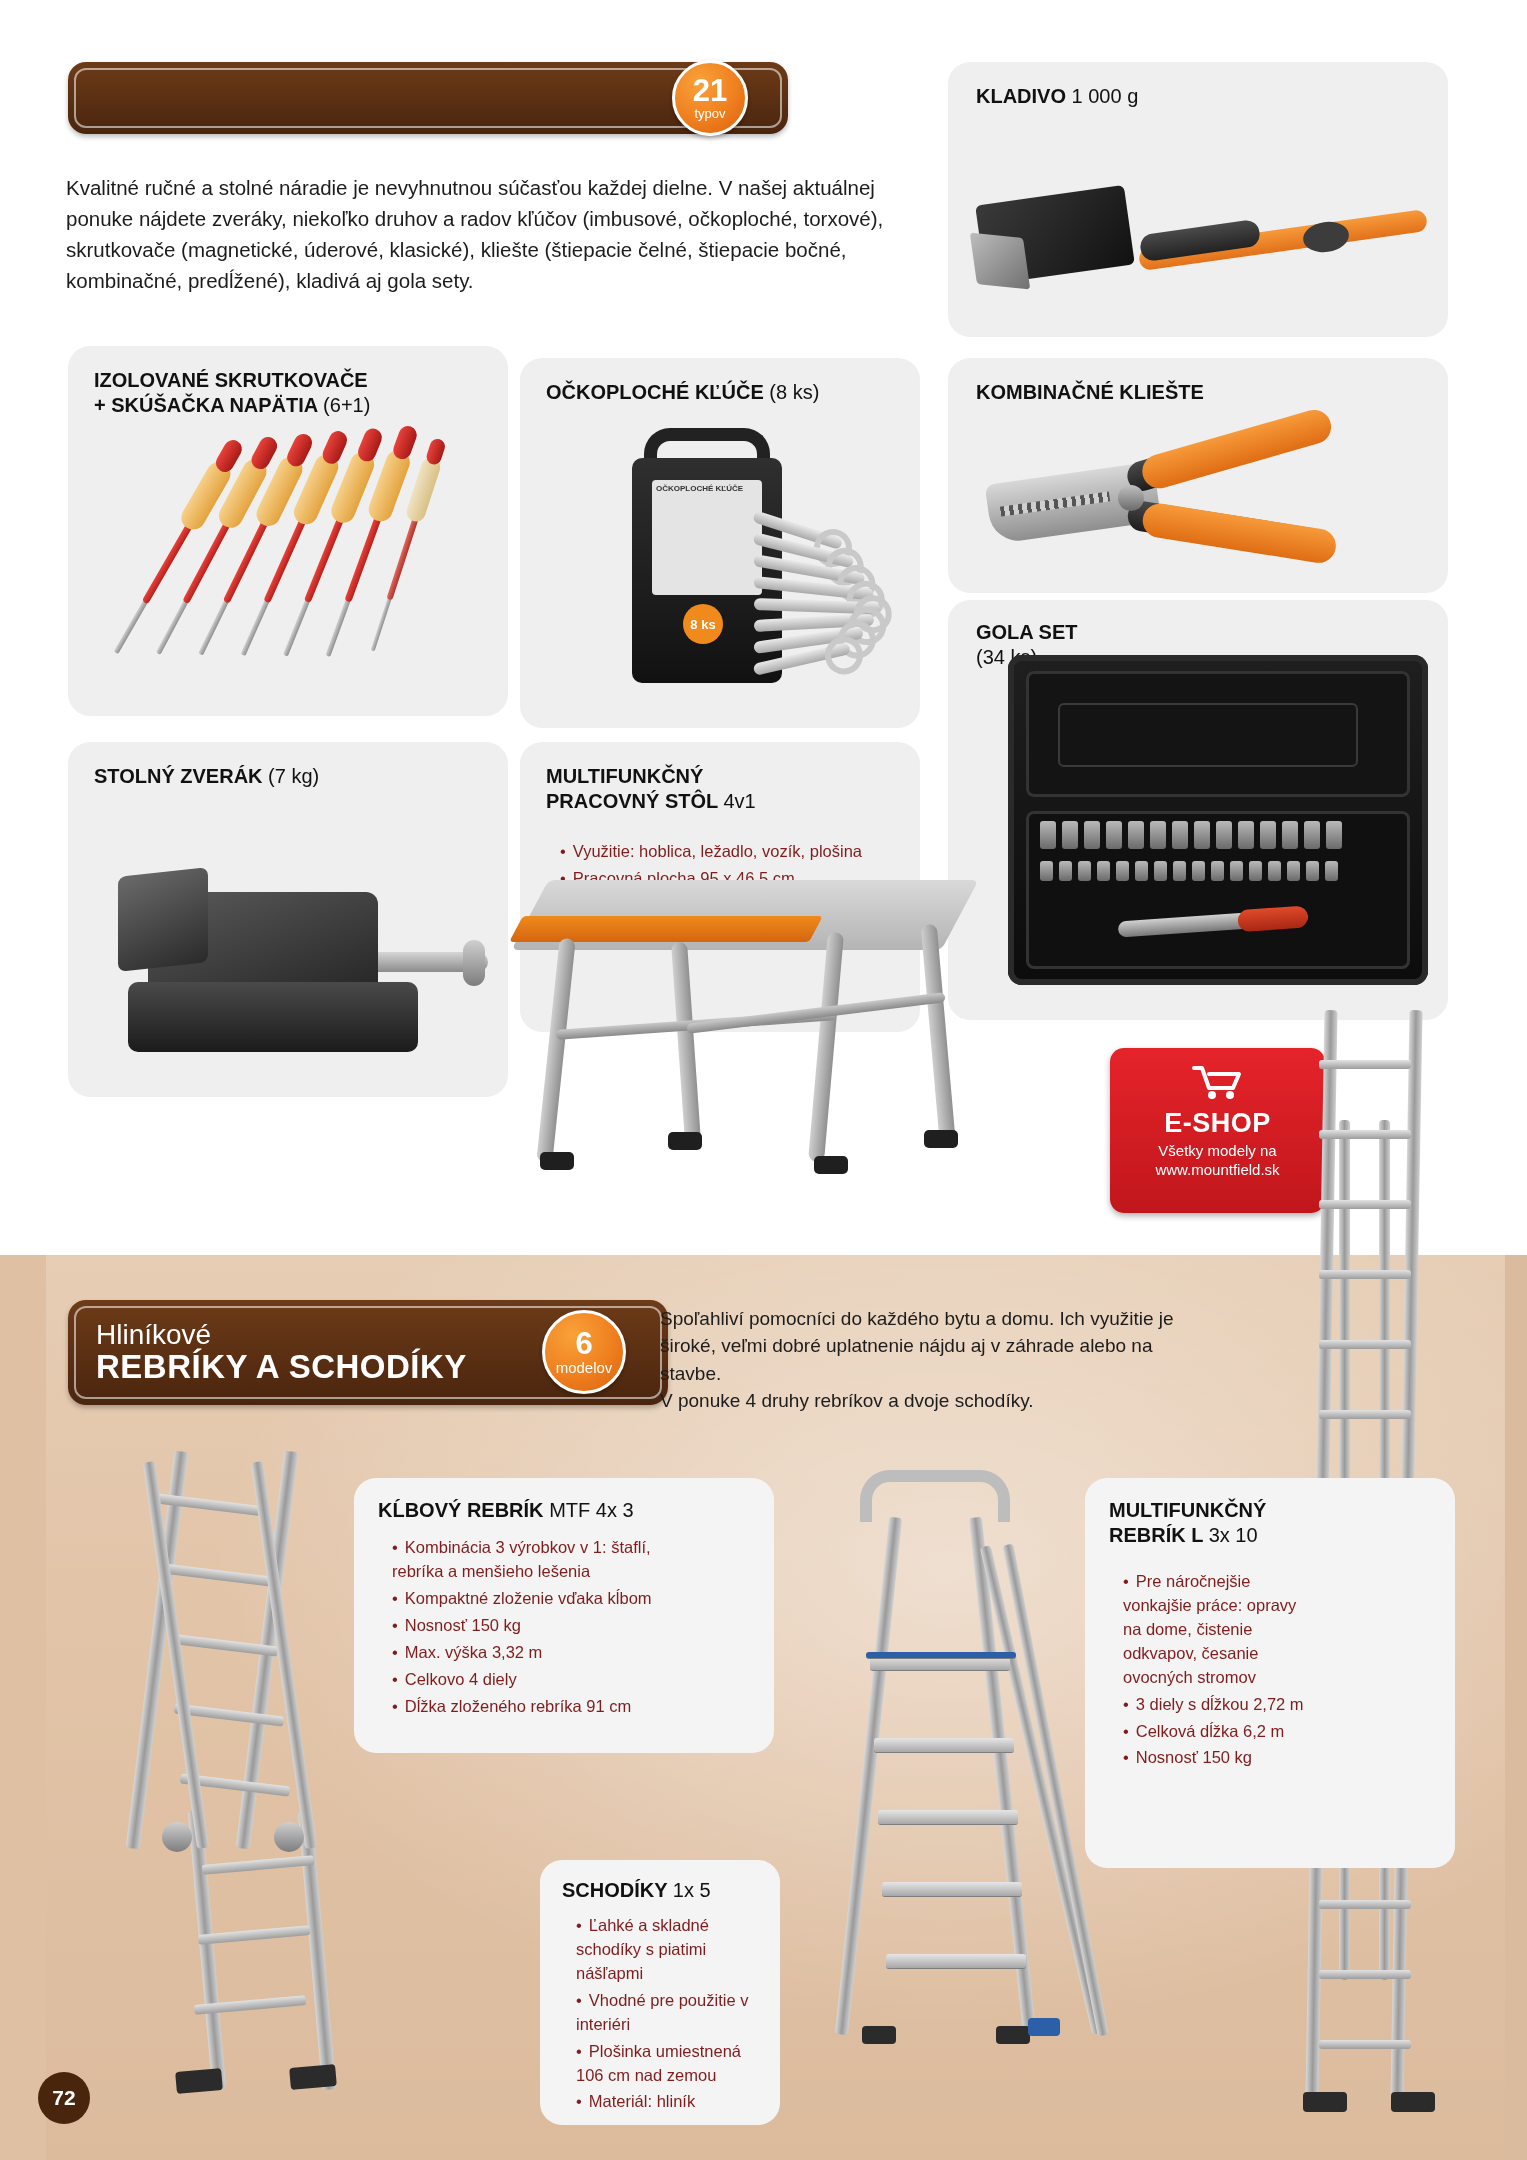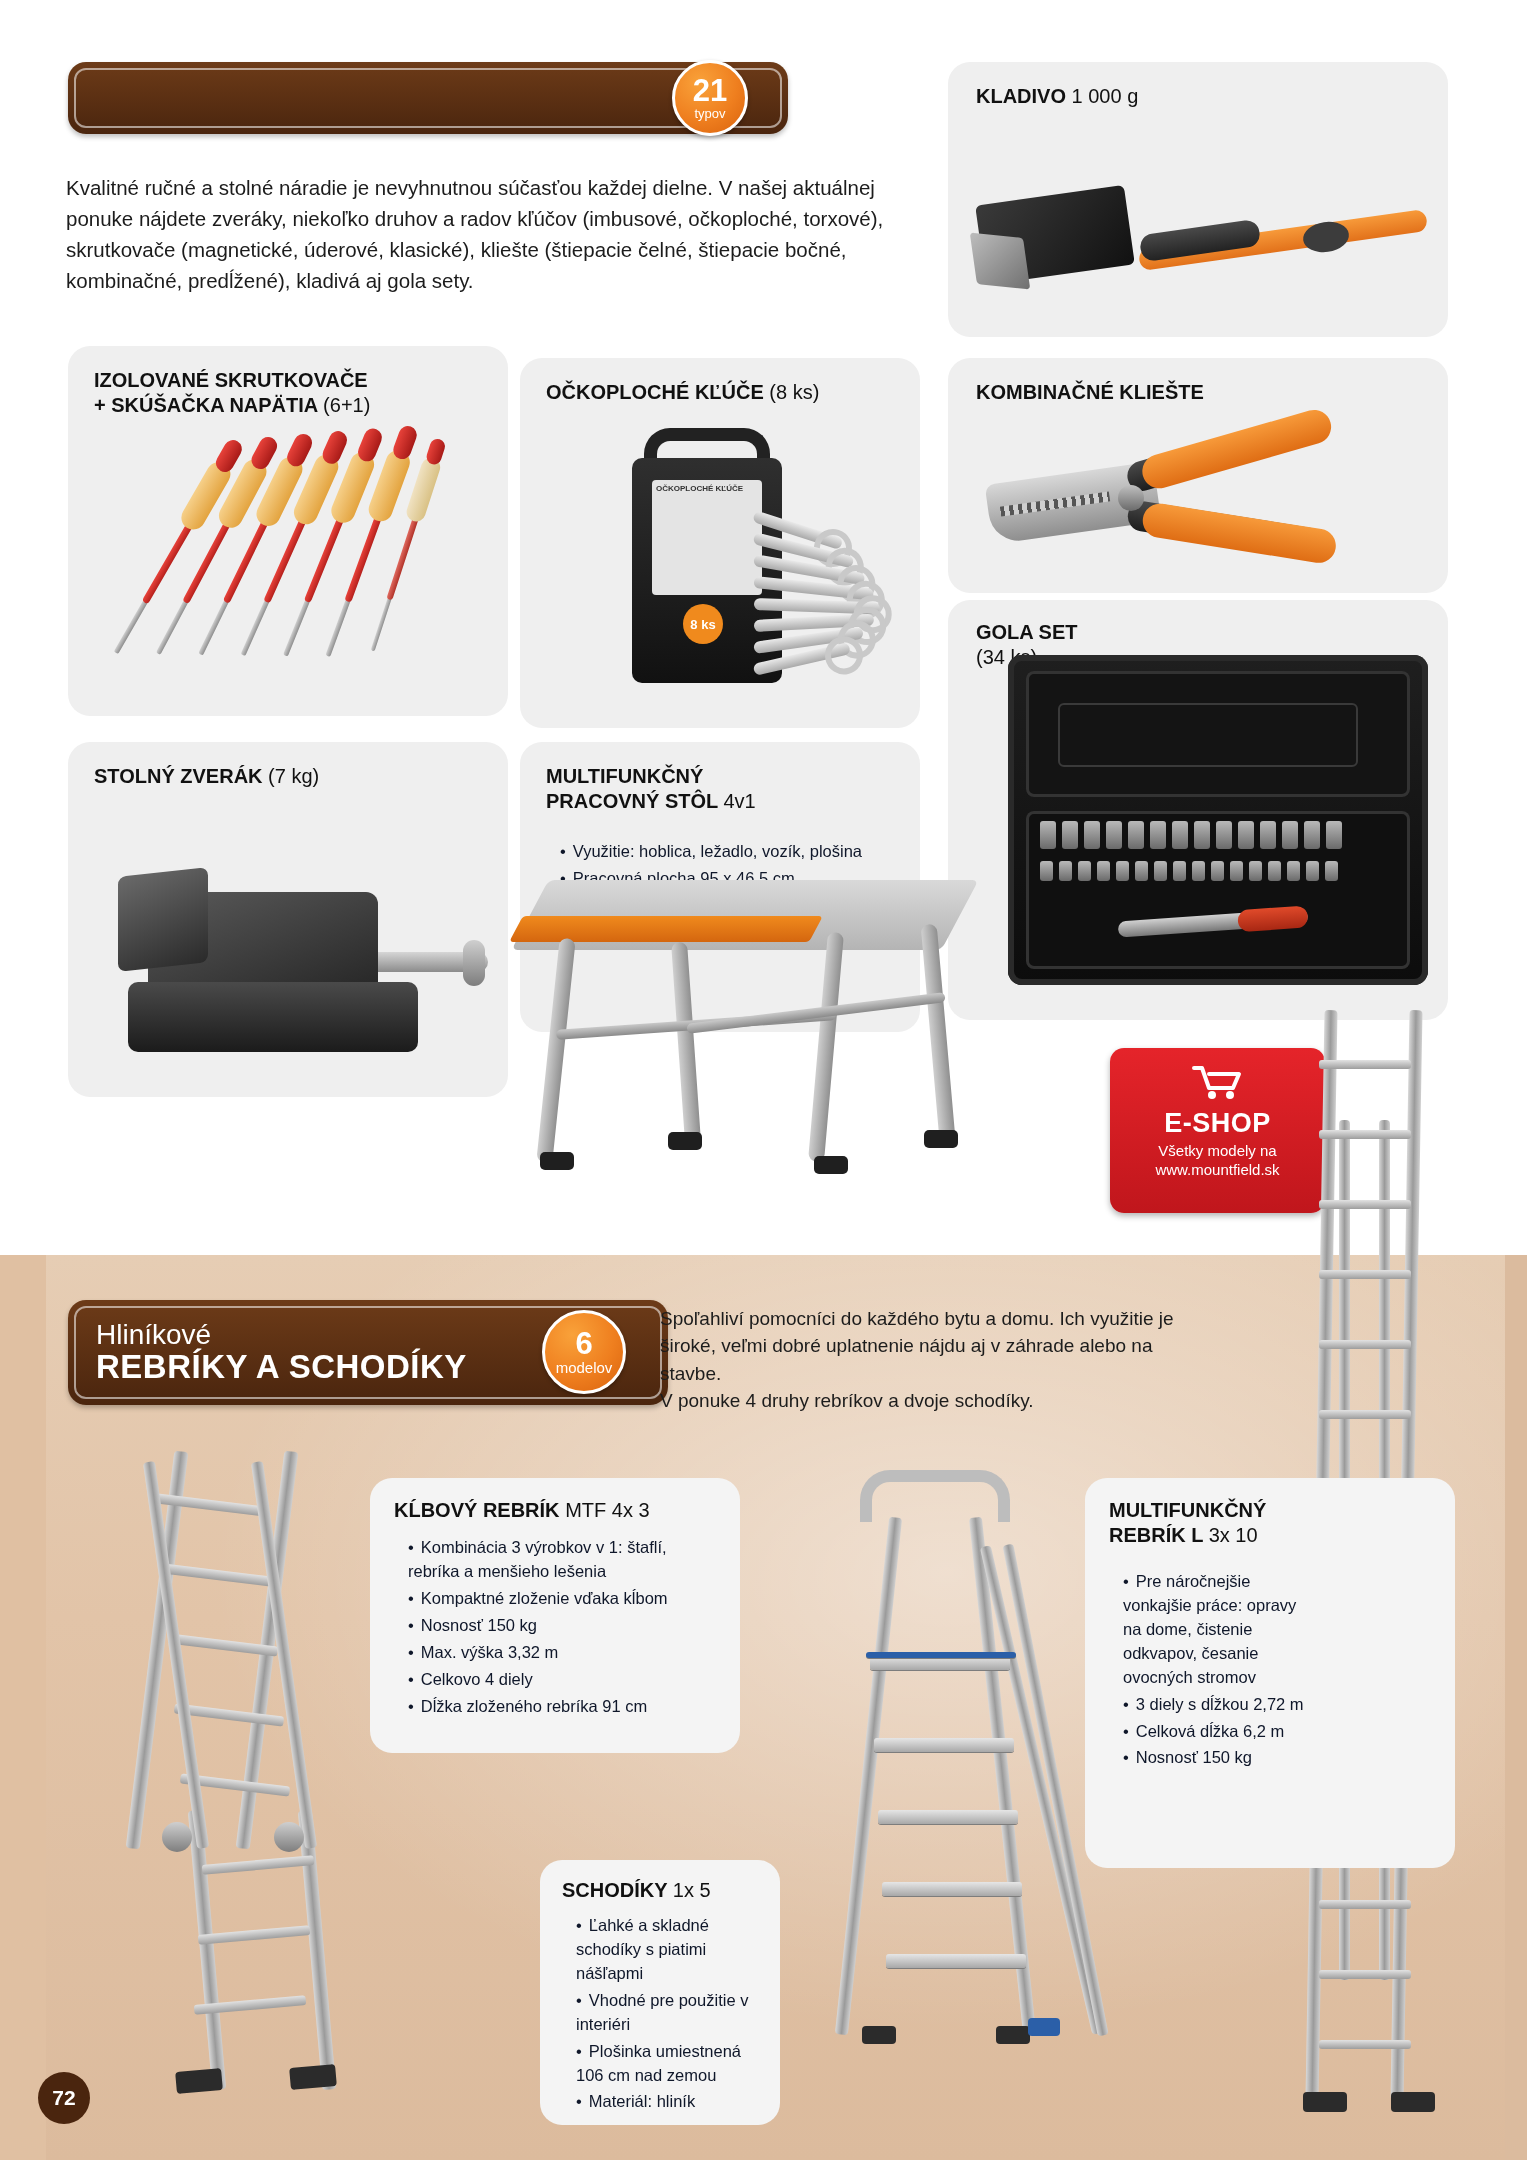--- a/index.html
+++ b/index.html
@@ -106,35 +106,35 @@
     background: #efefef;
     border-radius: 22px;
   }
   .card-title {
     position: absolute;
     font-size: 20px; font-weight: bold; color: #111;
     line-height: 1.25;
   }
   .card-title .light { font-weight: normal; }
 
-  .bullets { position: absolute; font-size: 16.5px; line-height: 1.45; color:#0f172a; }
+  .bullets { position: absolute; font-size: 16.5px; line-height: 1.45; color:#7f1d1d; }
   .bullets li { margin-bottom: 3px; }
   ul.bullets { padding-left: 16px; margin: 0; list-style: none; }
   ul.bullets li::before { content: "•"; margin-right: 7px; }
 
   
   #card-kladivo   { left: 948px; top: 62px;  width: 500px; height: 275px; }
   #card-skrutkovace{ left: 68px;  top: 346px; width: 440px; height: 370px; }
   #card-kluce     { left: 520px; top: 358px; width: 400px; height: 370px; }
   #card-kliesta   { left: 948px; top: 358px; width: 500px; height: 235px; }
   #card-gola      { left: 948px; top: 600px; width: 500px; height: 420px; }
   #card-zverak    { left: 68px;  top: 742px; width: 440px; height: 355px; }
   #card-stol      { left: 520px; top: 742px; width: 400px; height: 290px; }
 
-  #card-klbovy    { left: 370px; top: 1478px; width: 370px; height: 275px; background:#f4f4f4; }
+  #card-klbovy    { left: 354px; top: 1478px; width: 420px; height: 275px; background:#f4f4f4; }
   #card-schodiky  { left: 540px; top: 1860px; width: 240px; height: 265px; background:#f4f4f4; }
   #card-multi     { left: 1085px; top: 1478px; width: 370px; height: 390px; background:#f4f4f4; }
 
   
   #eshop {
     position: absolute; left: 1110px; top: 1048px; width: 215px; height: 165px;
     background: linear-gradient(180deg,#e5242a 0%, #c0161c 100%);
     border-radius: 14px;
     color: #fff; text-align: center;
     box-shadow: 0 3px 6px rgba(0,0,0,.3);

